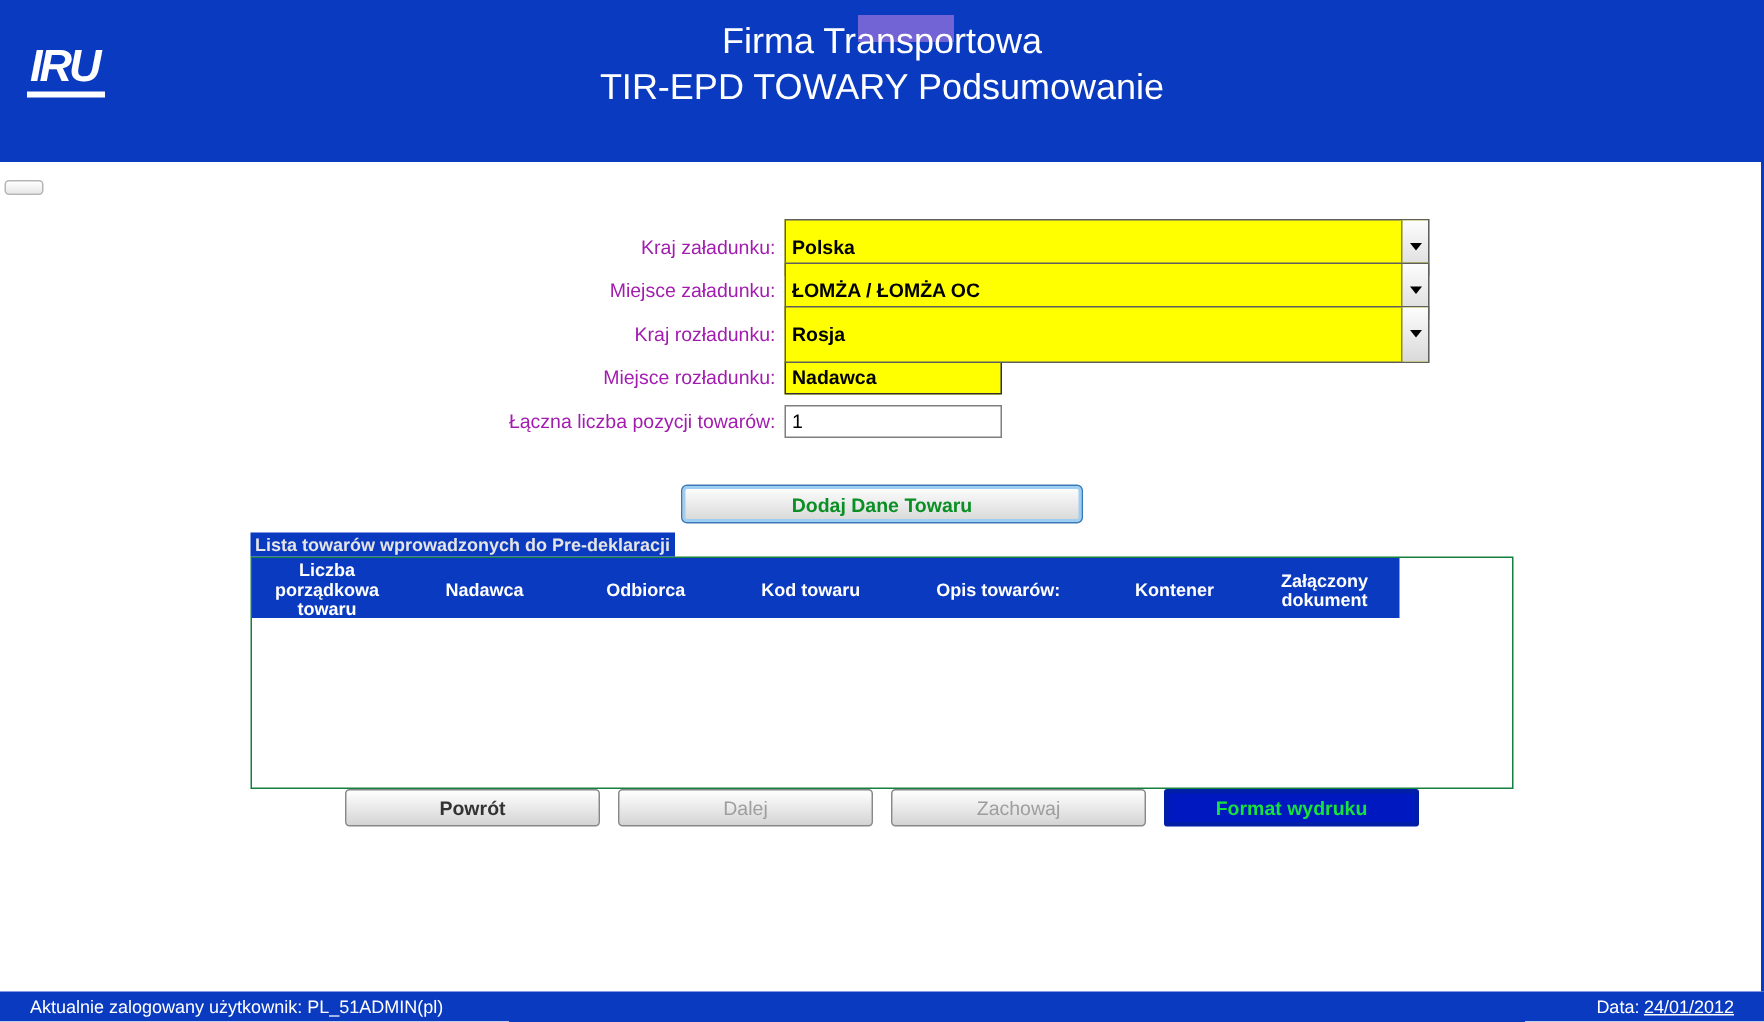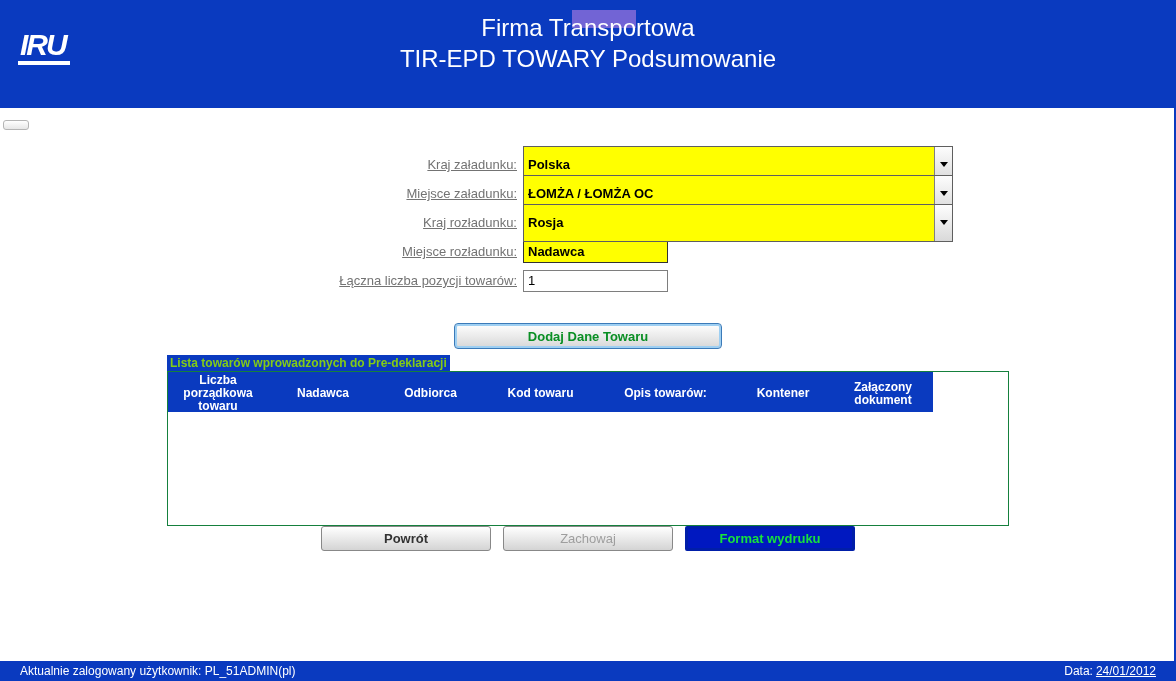--- a/index.html
+++ b/index.html
@@ -83,22 +83,21 @@
   .form-row {
     display: flex;
     align-items: center;
     justify-content: center;
     height: 29px;
   }
   .form-row .lbl {
     width: 510px;
     text-align: right;
     padding-right: 6px;
-    color: #737373;
-    text-decoration: underline;
+    color: #a21caf;
   }
   .form-row .ctl {
     width: 640px;
     text-align: left;
   }
   .yellow-select {
     background: #ffff00;
     font-weight: 700;
     border: 1px solid #5f5f5f;
     height: 38px;
@@ -161,21 +160,21 @@
   }
   .add-btn.selected { box-shadow: 0 0 0 2px #9ecff2 inset; }
 
   .list-area {
     width: 842px;
     margin: 6px auto 0;
   }
   .list-title {
     display: inline-block;
     background: #0a3abf;
-    color: #84cc16;
+    color: #e5e5e5;
     font-weight: 700;
     font-size: 12px;
     padding: 1px 3px;
   }
   .grid {
     border: 1px solid #15803d;
     height: 155px;
     background: #fff;
   }
   .grid-head {
@@ -324,20 +323,23 @@
         <div class="rt"></div>
       </div>
     </div>
   </div>
 
   <div class="button-bar">
     <div class="btn">
         <span>Powrót</span>
       </div>
     <div class="btn disabled">
+        <span>Dalej</span>
+      </div>
+    <div class="btn disabled">
         <span>Zachowaj</span>
       </div>
     <div class="btn print">
         <span>Format wydruku</span>
       </div>
   </div>
 </div>
 
 <div class="edge-r"></div>
 

